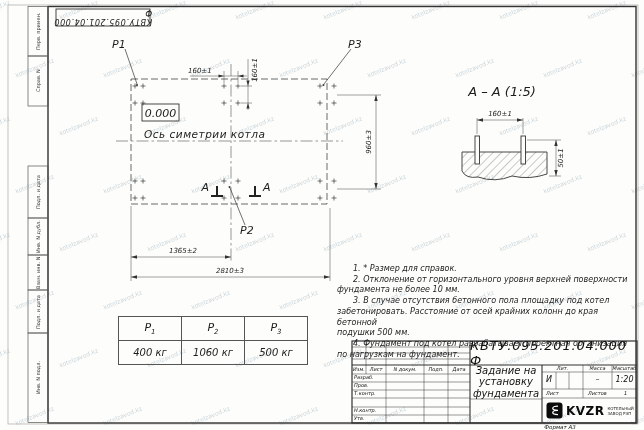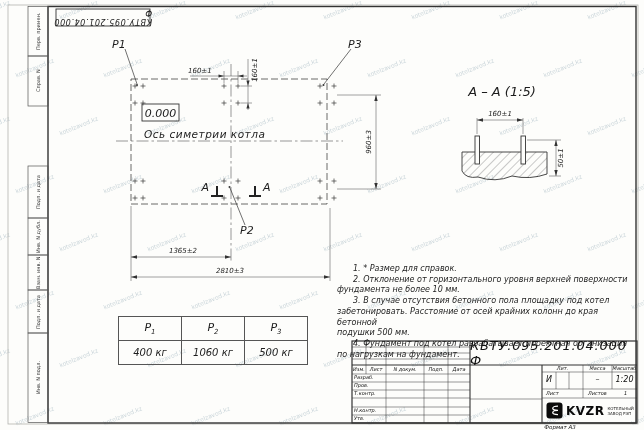--- a/index.html
+++ b/index.html
@@ -292,20 +292,21 @@
     </tr>
     <tr>
       <td class="val">400 кг</td>
       <td class="val">1060 кг</td>
       <td class="val">500 кг</td>
     </tr>
   </tbody>
     </table>
 
   <div class="ov docnum" style="left:470px;top:341px;width:167px;height:24px;">КВТУ.095.201.04.000  Ф</div>
+  <div class="ov ttl" style="left:470px;top:365px;width:72px;height:34px;">Задание на установку фундамента</div>
 
   <div class="ov tb tbc" style="left:352px;top:365px;width:14px;height:9px;">Изм.</div>
   <div class="ov tb tbc" style="left:366px;top:365px;width:20px;height:9px;">Лист</div>
   <div class="ov tb tbc" style="left:386px;top:365px;width:38px;height:9px;">N докум.</div>
   <div class="ov tb tbc" style="left:424px;top:365px;width:24px;height:9px;">Подп.</div>
   <div class="ov tb tbc" style="left:448px;top:365px;width:22px;height:9px;">Дата</div>
 
   <div class="ov tb" style="left:354px;top:374px;width:32px;height:8px;">Разраб.</div>
   <div class="ov tb" style="left:354px;top:382px;width:32px;height:8px;">Пров.</div>
   <div class="ov tb" style="left:354px;top:390px;width:32px;height:8px;">Т.контр.</div>

